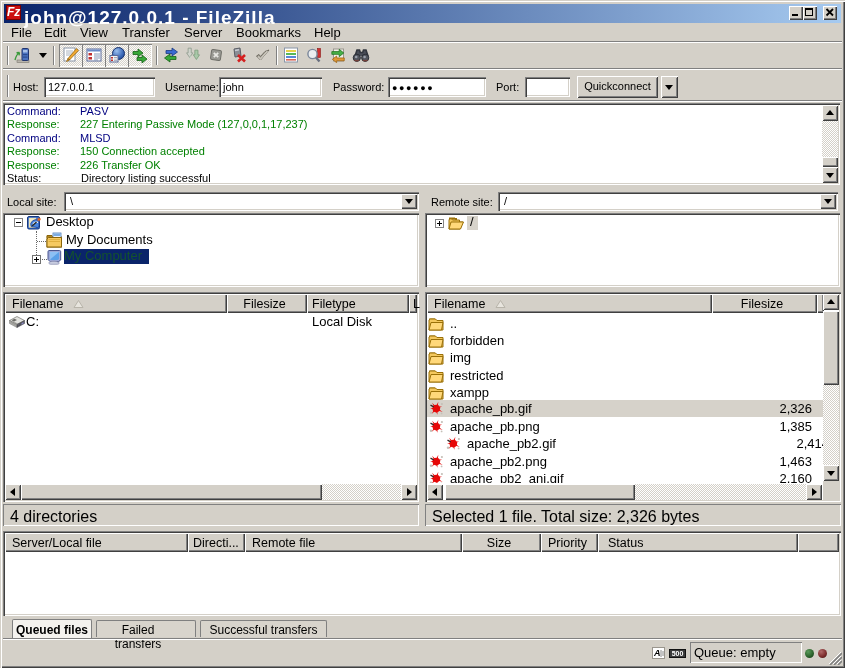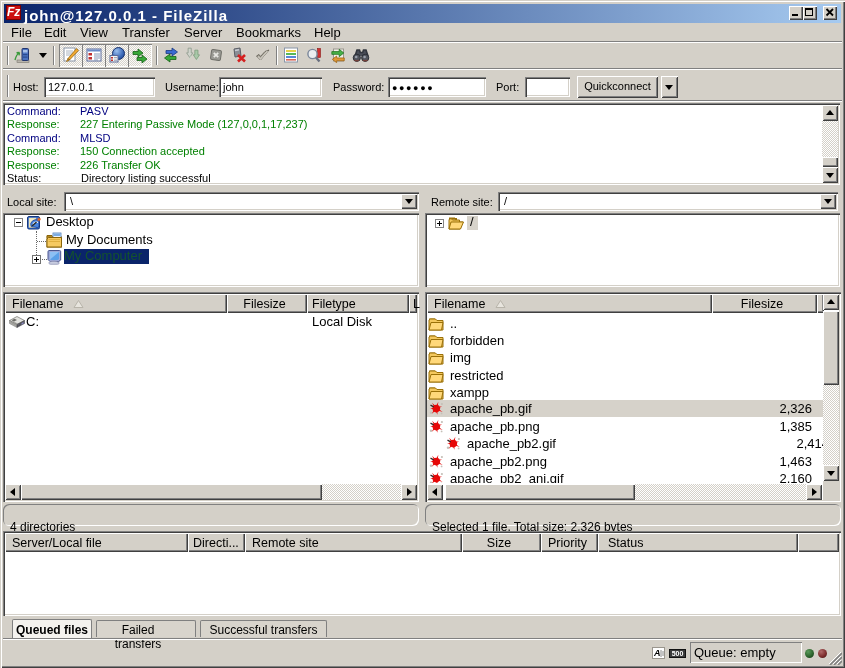--- a/index.html
+++ b/index.html
@@ -6,21 +6,21 @@
 body{width:845px;height:668px;overflow:hidden;background:#d4d0c8;
   font-family:"Liberation Sans",sans-serif;font-size:11px;color:#000;}
 *{box-sizing:border-box;}
 .abs{position:absolute;}
 #win{position:relative;width:845px;height:668px;background:#d4d0c8;
   box-shadow:inset 1px 1px 0 #d4d0c8, inset 2px 2px 0 #ffffff,
              inset -1px -1px 0 #404040, inset -2px -2px 0 #808080;}
 
 #title{left:4px;top:4px;width:837px;height:19px;
   background:linear-gradient(90deg,#0a246a 0%,#314d8b 25%,#5877ad 50%,#7fa0ce 75%,#a6caf0 100%);}
-#title .txt{left:20px;top:3px;color:#fff;font-weight:bold;font-size:15px;letter-spacing:1px;}
+#title .txt{left:20px;top:3px;color:#fff;font-weight:bold;font-size:19px;letter-spacing:1px;}
 #fzicon{left:2px;top:1px;width:15px;height:15px;background:#cc0f0f;border:1px solid #7a0000;
   color:#fff;font-weight:bold;font-style:italic;font-size:12px;line-height:13px;text-align:center;}
 .wbtn{top:2px;width:14px;height:14px;background:#d4d0c8;
   box-shadow:inset 1px 1px 0 #ffffff, inset -1px -1px 0 #404040, inset -2px -2px 0 #808080;}
 
 .menu{top:25px;font-size:13px;}
 
 .etchh{height:2px;border-top:1px solid #808080;border-bottom:1px solid #ffffff;}
 .etchv{width:2px;border-left:1px solid #808080;border-right:1px solid #ffffff;}
 
@@ -45,21 +45,21 @@
 .sbthumb{background:#d4d0c8;box-shadow:inset 1px 1px 0 #ffffff, inset -1px -1px 0 #404040,
   inset -2px -2px 0 #808080;}
 .arr{width:0;height:0;position:absolute;}
 
 .hdr{background:#d4d0c8;height:19px;font-size:12.5px;
   box-shadow:inset 1px 1px 0 #ffffff, inset -1px -1px 0 #404040, inset -2px -2px 0 #808080;
   padding:3px 0 0 7px;}
 .hdrR{text-align:center;padding-right:5px;padding-left:0;}
 
 .statusline{background:#d4d0c8;box-shadow:inset 1px 1px 0 #808080, inset -1px -1px 0 #ffffff;
-  padding:16px 0 0 7px;height:22px;font-size:12px;border-radius:6px;}
+  padding:4px 0 0 7px;height:22px;font-size:16px;}
 
 .tab{top:620px;height:17px;font-size:12px;background:#d8d4cc;border:1px solid #808080;border-bottom:none;
   border-radius:2px 2px 0 0;padding:2px 8px 0 8px;}
 .tabactive{top:619px;height:19px;font-size:12px;background:#f4f2ee;font-weight:bold;
   border:1px solid #808080;border-bottom:none;border-radius:2px 2px 0 0;padding:3px 9px 0 9px;}
 .rrow{position:absolute;left:427px;width:396px;height:17px;font-size:13px;}
 .rname{position:absolute;left:23px;top:1px;}
 .rsize{position:absolute;right:11px;top:1px;}
 .ficon{position:absolute;left:1px;top:1px;width:16px;height:15px;}
 </style>
@@ -516,21 +516,21 @@
       </div>
     </div>
 
     <div class="statusline abs" style="left:425px;top:504px;width:416px;">Selected 1 file. Total size: 2,326 bytes</div>
   </div>
 
   <div class="sunken abs" style="left:3px;top:531px;width:838px;height:85px;"></div>
   <div id="queue">
     <div class="hdr abs" style="left:5px;top:533px;width:183px;">Server/Local file</div>
     <div class="hdr abs" style="left:188px;top:533px;width:57px;padding-left:5px;">Directi...</div>
-    <div class="hdr abs" style="left:245px;top:533px;width:217px;padding-left:7px;">Remote site</div>
+    <div class="hdr abs" style="left:245px;top:533px;width:217px;padding-left:7px;">Remote file</div>
     <div class="hdr hdrR abs" style="left:462px;top:533px;width:79px;">Size</div>
     <div class="hdr abs" style="left:541px;top:533px;width:57px;padding-left:7px;">Priority</div>
     <div class="hdr abs" style="left:598px;top:533px;width:200px;padding-left:10px;">Status</div>
     <div class="hdr abs" style="left:798px;top:533px;width:41px;"></div>
   </div>
 
   <div class="tabactive abs" style="left:12px;width:80px;text-align:center;padding-left:0;padding-right:0;">Queued files</div>
   <div class="tab abs" style="left:96px;width:100px;text-align:center;padding-left:0;padding-right:16px;">Failed transfers</div>
   <div class="tab abs" style="left:200px;width:127px;text-align:center;padding-left:0;padding-right:0;">Successful transfers</div>
 

